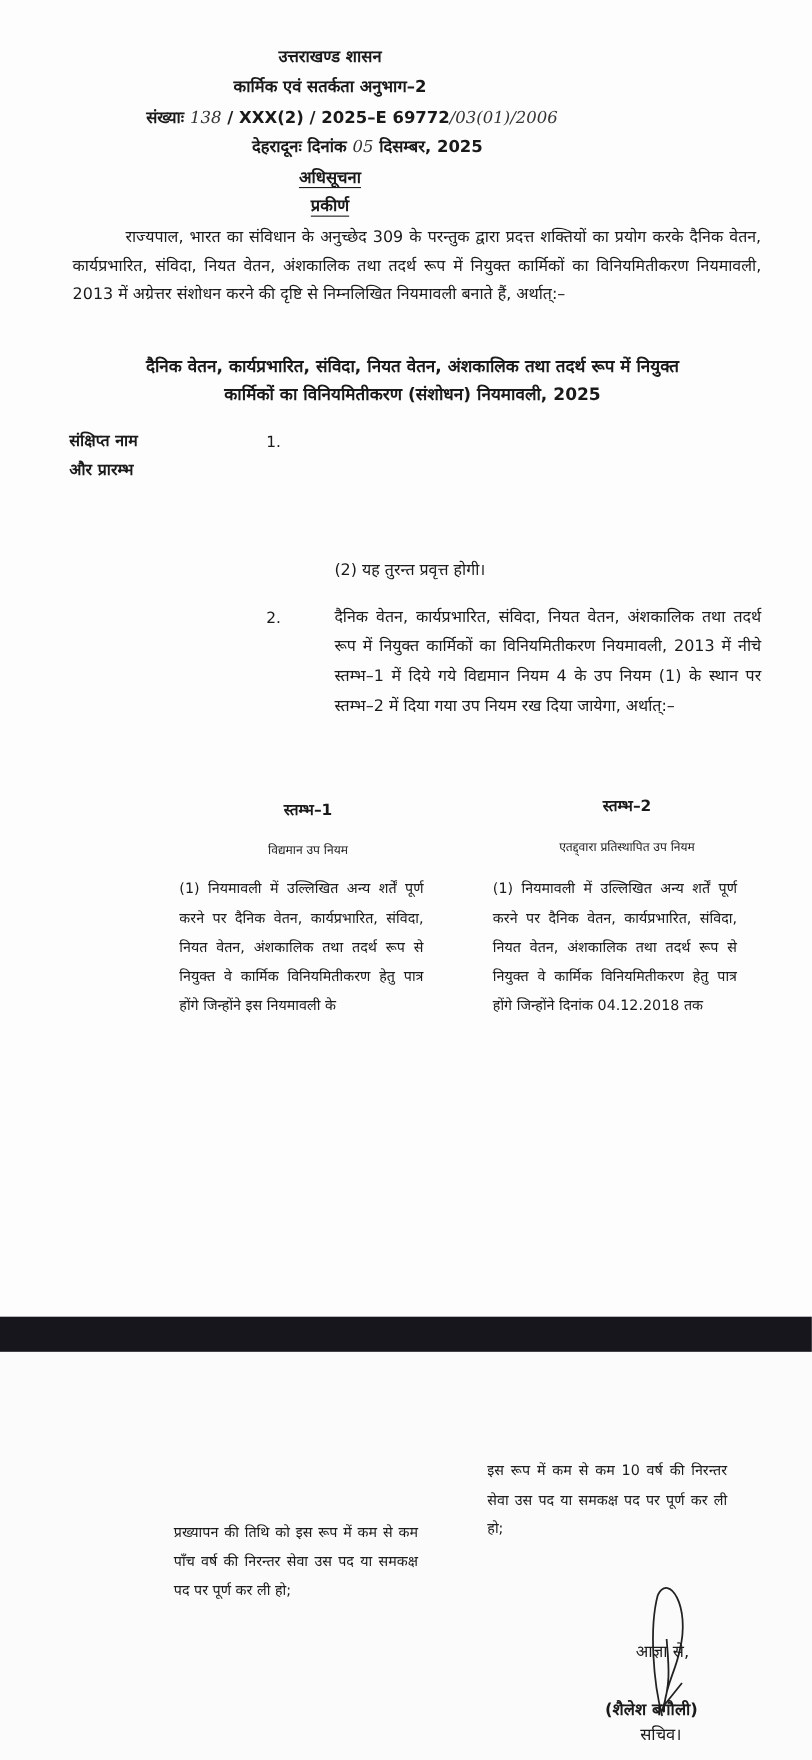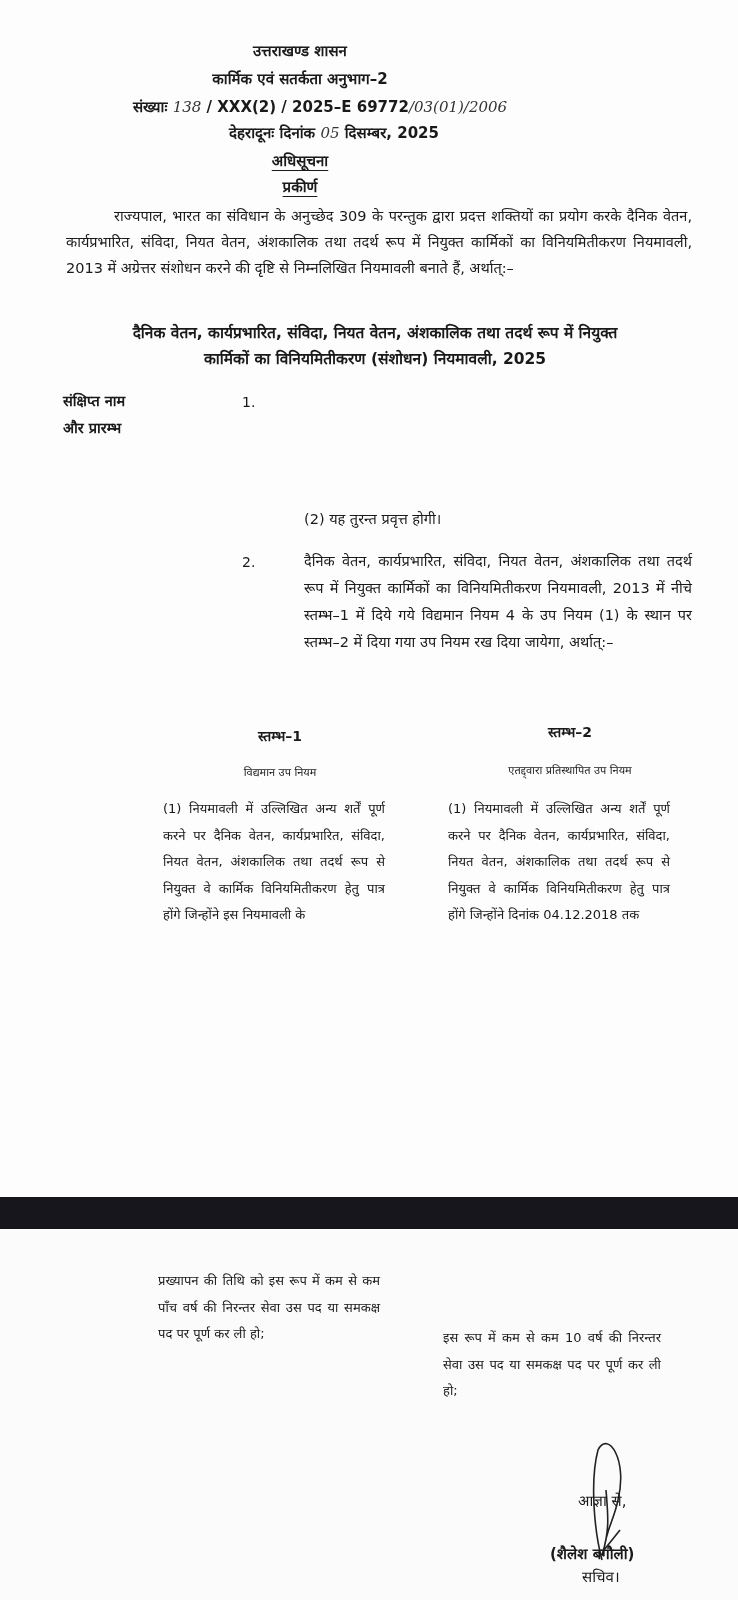--- a/index.html
+++ b/index.html
@@ -78,21 +78,21 @@
   <div class="colsub" style="left:440px; width:260px; top:762px;">एतद्द्वारा प्रतिस्थापित उप नियम</div>
 
   <div class="coltext" style="left:163px; top:796px;">(1) नियमावली में उल्लिखित अन्य शर्तें पूर्ण करने पर दैनिक वेतन, कार्यप्रभारित, संविदा, नियत वेतन, अंशकालिक तथा तदर्थ रूप से नियुक्त वे कार्मिक विनियमितीकरण हेतु पात्र होंगे जिन्होंने इस नियमावली के</div>
   <div class="coltext" style="left:448px; top:796px;">(1) नियमावली में उल्लिखित अन्य शर्तें पूर्ण करने पर दैनिक वेतन, कार्यप्रभारित, संविदा, नियत वेतन, अंशकालिक तथा तदर्थ रूप से नियुक्त वे कार्मिक विनियमितीकरण हेतु पात्र होंगे जिन्होंने दिनांक 04.12.2018 तक</div>
 </div>
 
 <div class="divider"></div>
 
 <div class="page page2"></div>
 
-<div class="coltext" style="left:158px; top:1268px;">प्रख्यापन की तिथि को इस रूप में कम से कम पाँच वर्ष की निरन्तर सेवा उस पद या समकक्ष पद पर पूर्ण कर ली हो;</div>
+<div class="coltext" style="left:158px; top:1381px;">प्रख्यापन की तिथि को इस रूप में कम से कम पाँच वर्ष की निरन्तर सेवा उस पद या समकक्ष पद पर पूर्ण कर ली हो;</div>
 <div class="coltext" style="left:443px; top:1325px; width:218px;">इस रूप में कम से कम 10 वर्ष की निरन्तर सेवा उस पद या समकक्ष पद पर पूर्ण कर ली हो;</div>
 
 <svg class="sigmark" width="70" height="150" viewBox="0 0 70 150">
   <path d="M18 30 C 10 60, 14 110, 22 140 M18 30 C 28 10, 48 40, 38 80 C 34 100, 26 110, 24 130 M26 70 C 28 95, 30 110, 22 135 M24 130 L 40 110" fill="none" stroke="#222" stroke-width="1.6"></path>
 </svg>
 
 <div class="sig" style="left:578px; top:1490px;">आज्ञा से,</div>
 <div class="sig" style="left:550px; top:1543px; font-weight:bold;">(शैलेश बगौली)</div>
 <div class="sig" style="left:582px; top:1566px;">सचिव।</div>
 

